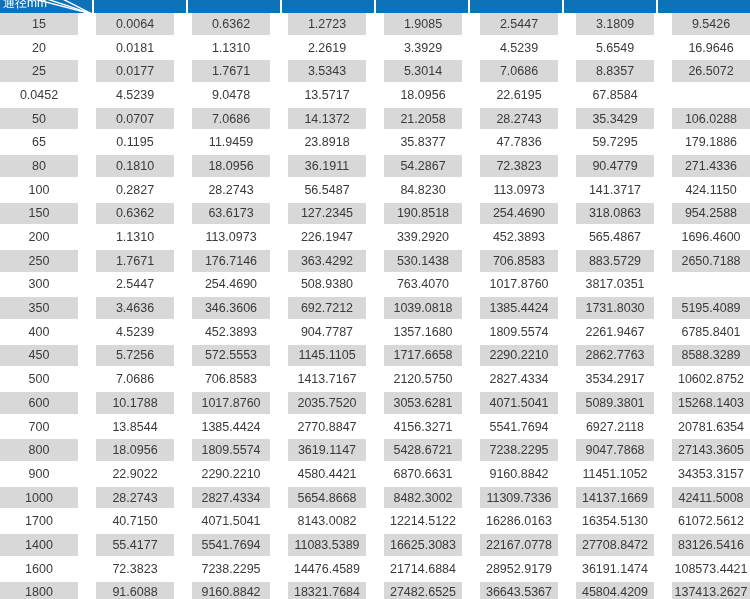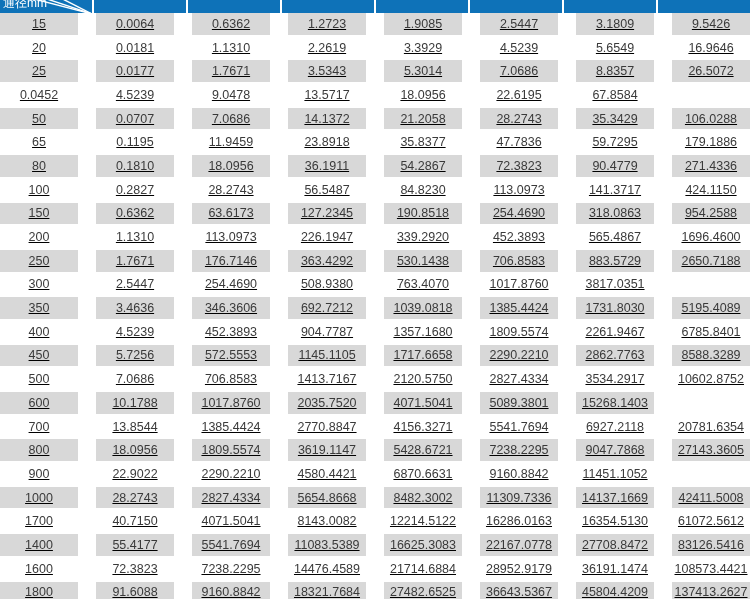--- a/index.html
+++ b/index.html
@@ -41,21 +41,20 @@
   }
   
   .tbody { display: block; }
   .trow {
     display: grid;
     grid-template-columns: repeat(8, 1fr);
     column-gap: 18px;
     height: 21.7px;
     border-bottom: 2px solid #ffffff;
     background: #ffffff;
-    text-decoration: underline;
   }
   .trow.striped .cell { background: #d8d8d8; }
   .cell {
     display: flex;
     align-items: center;
     justify-content: center;
     font-size: 12.5px;
     color: #3a3a3a;
     background: #ffffff;
     overflow: hidden;
@@ -242,20 +241,21 @@
         <div class="cell">2120.5750</div>
         <div class="cell">2827.4334</div>
         <div class="cell">3534.2917</div>
         <div class="cell">10602.8752</div>
       </div>
       <div class="trow striped">
         <div class="cell">600</div>
         <div class="cell">10.1788</div>
         <div class="cell">1017.8760</div>
         <div class="cell">2035.7520</div>
+        <div class="cell">3053.6281</div>
         <div class="cell">4071.5041</div>
         <div class="cell">5089.3801</div>
         <div class="cell">15268.1403</div>
       </div>
       <div class="trow">
         <div class="cell">700</div>
         <div class="cell">13.8544</div>
         <div class="cell">1385.4424</div>
         <div class="cell">2770.8847</div>
         <div class="cell">4156.3271</div>
@@ -274,20 +274,21 @@
         <div class="cell">27143.3605</div>
       </div>
       <div class="trow">
         <div class="cell">900</div>
         <div class="cell">22.9022</div>
         <div class="cell">2290.2210</div>
         <div class="cell">4580.4421</div>
         <div class="cell">6870.6631</div>
         <div class="cell">9160.8842</div>
         <div class="cell">11451.1052</div>
+        <div class="cell">34353.3157</div>
       </div>
       <div class="trow striped">
         <div class="cell">1000</div>
         <div class="cell">28.2743</div>
         <div class="cell">2827.4334</div>
         <div class="cell">5654.8668</div>
         <div class="cell">8482.3002</div>
         <div class="cell">11309.7336</div>
         <div class="cell">14137.1669</div>
         <div class="cell">42411.5008</div>

